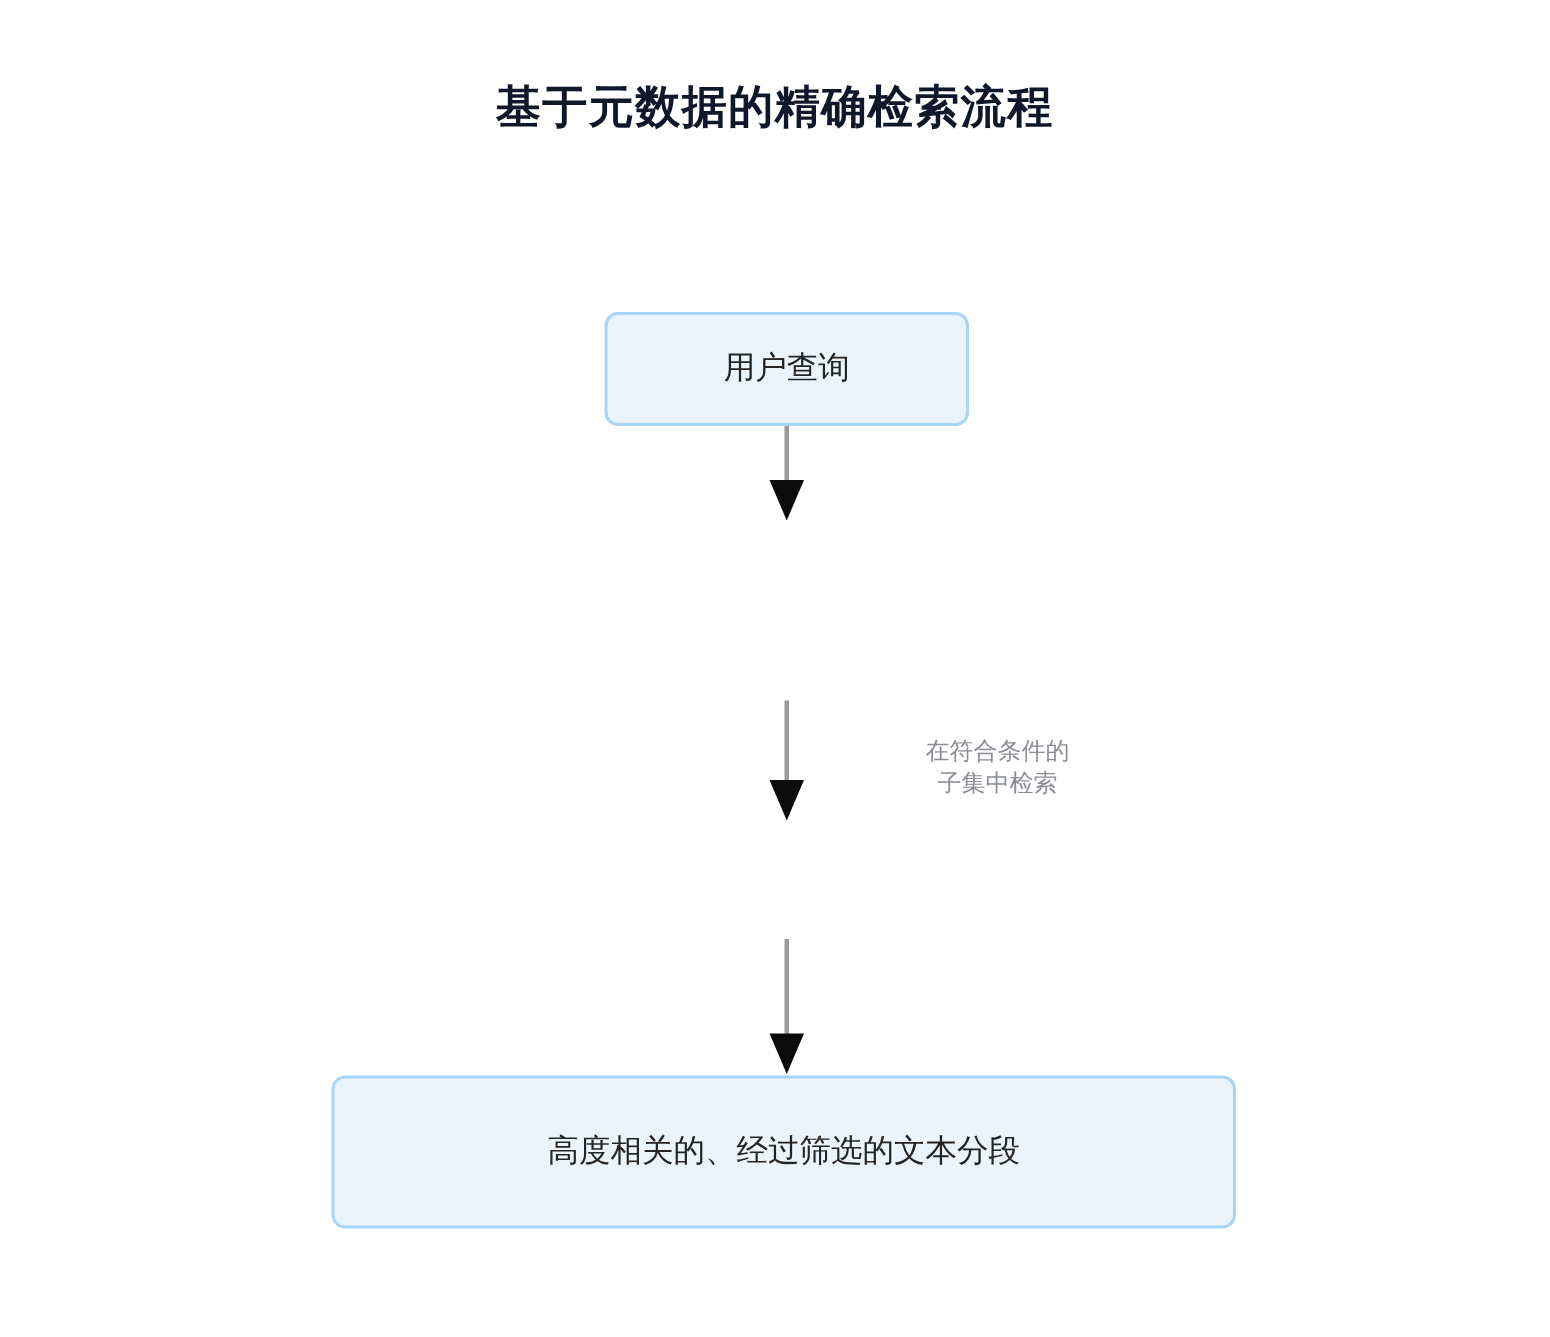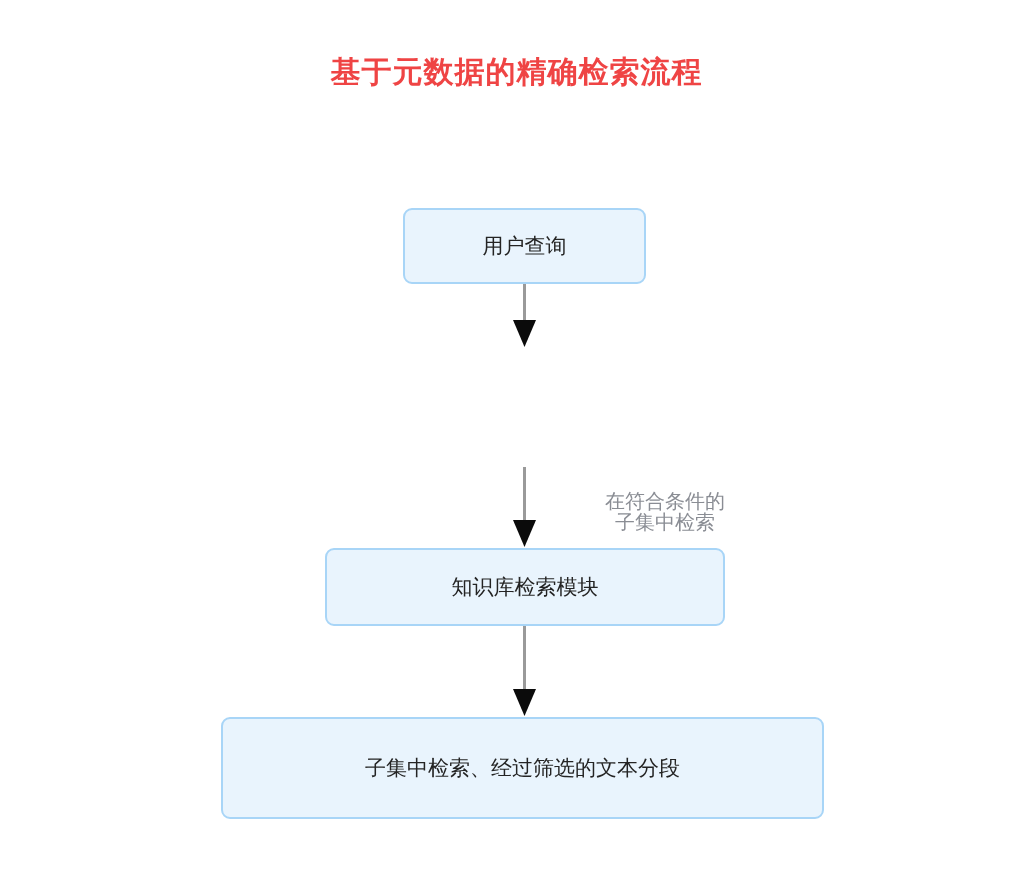--- a/index.html
+++ b/index.html
@@ -21,21 +21,21 @@
     background: #ffffff;
   }
   .chart-title {
     position: absolute;
     left: 0;
     top: 52px;
     width: 1033px;
     text-align: center;
     font-size: 30px;
     font-weight: bold;
-    color: #ef4444;
+    color: #0f172a;
     letter-spacing: 1px;
     line-height: 40px;
     white-space: nowrap;
   }
   .node {
     position: absolute;
     box-sizing: border-box;
     display: flex;
     align-items: center;
     justify-content: center;
@@ -71,21 +71,21 @@
   .edge-line {
     stroke: #9a9a9a;
     stroke-width: 3;
     fill: none;
   }
   .edge-head {
     fill: #0b0b0b;
   }
   .edge-label {
     position: absolute;
-    font-size: 20px;
+    font-size: 16px;
     line-height: 21px;
     color: #8a8d94;
     text-align: center;
     white-space: pre-line;
   }
   #edge-label-subset {
     left: 592px;
     top: 491px;
     width: 146px;
   }
@@ -111,20 +111,19 @@
 
     <g>
       <line class="edge-line" x1="524.5" y1="626" x2="524.5" y2="691"></line>
       <polygon class="edge-head" points="513,689 536,689 524.5,716"></polygon>
     </g>
   </svg>
 
   <div class="node node-blue" id="node-user-query">用户查询</div>
 
 
-  <div class="node node-blue" id="node-kb-retrieval">知识库检索模块</div>
 
-  <div class="node node-blue" id="node-filtered-chunks">子集中检索、经过筛选的文本分段</div>
+  <div class="node node-blue" id="node-filtered-chunks">高度相关的、经过筛选的文本分段</div>
 
   <div class="edge-label" id="edge-label-subset">在符合条件的
 子集中检索</div>
 
 </div>
 
 </body></html>

